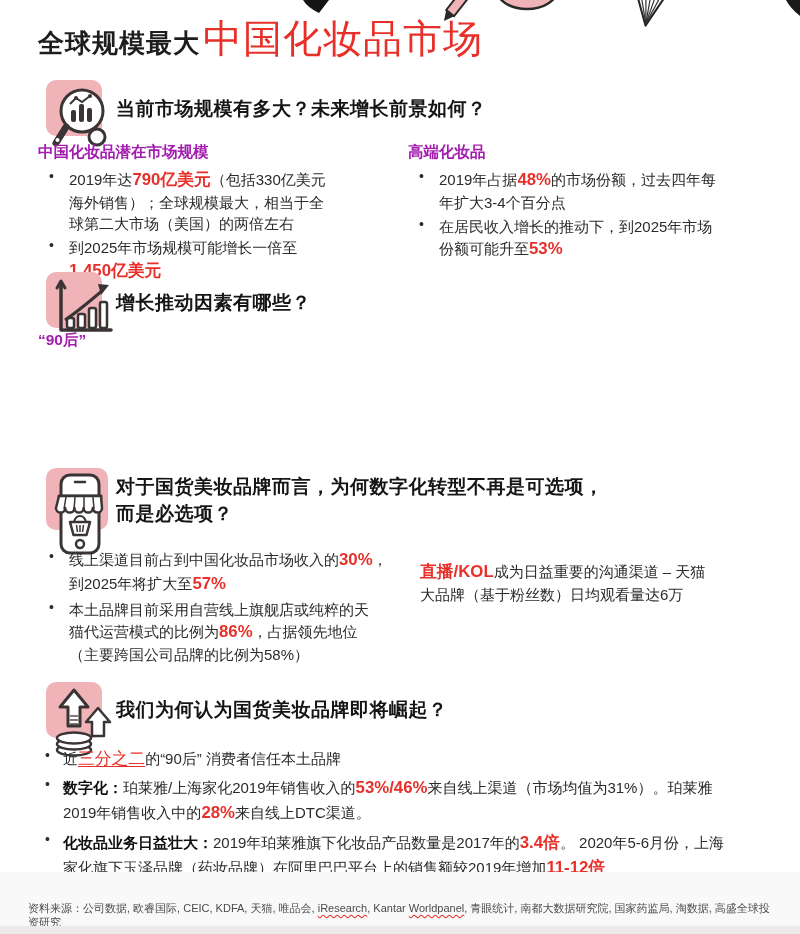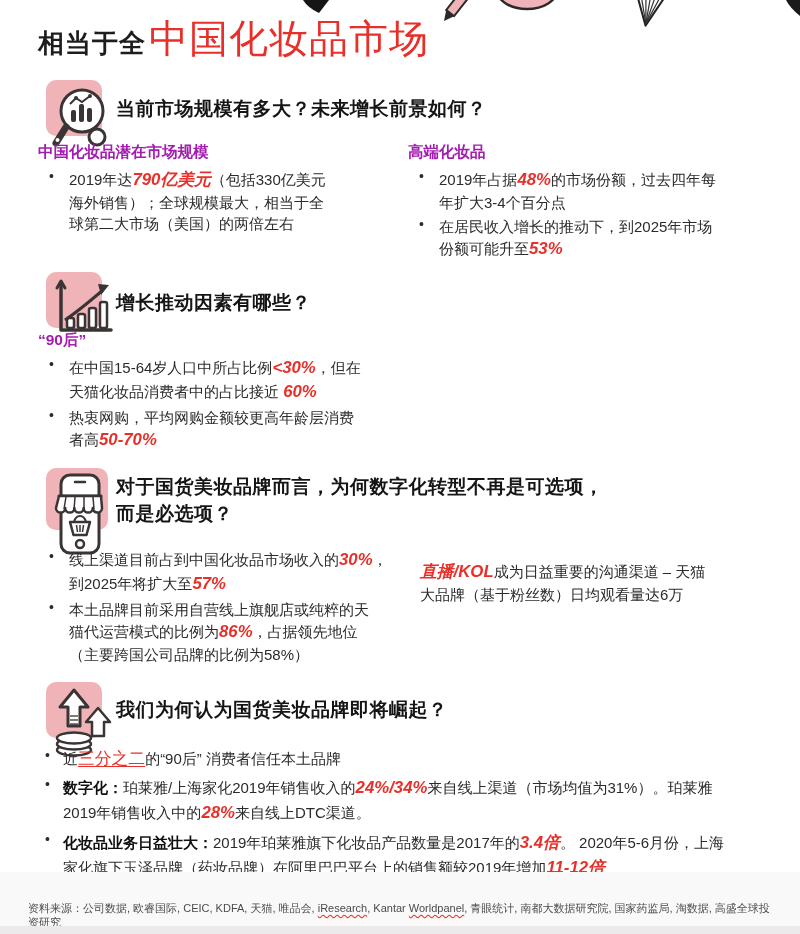--- a/index.html
+++ b/index.html
@@ -37,21 +37,21 @@
   #sec4 .full{position:absolute;left:38px;top:66px;width:736px;}
 
   .col-heading{margin:0 0 5px 0;font-size:15.5px;font-weight:700;color:#a21caf;}
   ul.bullets{margin:0;padding:0;list-style:none;font-size:15px;}
   .bullets li{position:relative;padding-left:31px;margin-bottom:3px;line-height:1.42;white-space:pre-line;}
   .bullets li::before{content:"•";position:absolute;left:11px;top:-1px;font-size:14px;color:#2b2b2b;}
   #sec4 .bullets li{padding-left:25px;margin-bottom:4px;line-height:1.5;}
   #sec4 .bullets li::before{left:7px;}
   p.rich{margin:12px;font-size:15px;line-height:1.45;white-space:pre-line;}
 
-  .red{color:var(--accent);font-weight:700;font-size:1.12em;font-style:italic;}
+  .red{color:var(--accent);font-weight:700;font-size:1.12em;}
   .redu{color:var(--accent);font-weight:400;font-size:1.12em;text-decoration:underline;text-underline-offset:2px;}
   .b{font-weight:700;color:#101010;}
   .wavy{text-decoration:underline;text-decoration-style:wavy;text-decoration-color:var(--accent);text-underline-offset:2px;}
 
   .footer-band{position:absolute;left:0;top:872px;width:800px;height:62px;background:#faf9f9;}
   footer{position:absolute;left:28px;top:901px;width:745px;font-size:11px;color:#4b4b4b;line-height:1.3;}
   .bottom-bar{position:absolute;left:0;bottom:0;width:800px;height:8px;background:#eceaea;}
 </style>
 </head>
 <body>
@@ -68,21 +68,21 @@
     <line x1="0" y1="24" x2="-12" y2="-10" stroke="#333" stroke-width="1.2"></line>
     <line x1="0" y1="24" x2="-6" y2="-11" stroke="#333" stroke-width="1.2"></line>
     <line x1="0" y1="24" x2="0" y2="-11" stroke="#333" stroke-width="1.2"></line>
     <line x1="0" y1="24" x2="6" y2="-12" stroke="#333" stroke-width="1.2"></line>
     <line x1="0" y1="24" x2="12" y2="-12" stroke="#333" stroke-width="1.2"></line>
   </g>
   <path d="M786,0 L800,0 L800,16 Q790,8 786,0 Z" fill="#1a1a1a"></path>
 </svg>
 
 <div class="title-row">
-  <span class="title-prefix">相当于全</span>
+  <span class="title-prefix">全球规模最大</span>
   <span class="title-main">中国化妆品市场</span>
 </div>
 
 <section class="sec" id="sec1">
   <div class="icon-wrap">
     <div class="icon-bg"></div>
     <svg width="62" height="72" viewBox="0 0 62 72">
       <circle cx="31" cy="27" r="21" fill="#fff" stroke="currentColor" stroke-width="3"></circle>
       <rect x="20" y="26" width="5" height="12" rx="2" fill="currentColor"></rect>
       <rect x="28" y="20" width="5" height="18" rx="2" fill="currentColor"></rect>
@@ -96,20 +96,22 @@
     </svg>
   </div>
   <h2 class="sec-heading">当前市场规模有多大？未来增长前景如何？</h2>
   <div class="cols">
     <div class="col">
       <h3 class="col-heading">中国化妆品潜在市场规模</h3>
       <ul class="bullets">
           <li><span>2019年达</span><span class="red">790亿美元</span><span>（包括330亿美元
 海外销售）；全球规模最大，相当于全
 球第二大市场（美国）的两倍左右</span></li>
+          <li><span>到2025年市场规模可能增长一倍至
+</span><span class="red">1,450亿美元</span></li>
         </ul>
     </div>
     <div class="col">
       <h3 class="col-heading">高端化妆品</h3>
       <ul class="bullets">
           <li><span>2019年占据</span><span class="red">48%</span><span>的市场份额，过去四年每
 年扩大3-4个百分点</span></li>
           <li><span>在居民收入增长的推动下，到2025年市场
 份额可能升至</span><span class="red">53%</span></li>
         </ul>
@@ -128,26 +130,20 @@
       <rect x="38" y="32" width="7" height="20" rx="2" fill="#fff" stroke="currentColor" stroke-width="2.5"></rect>
       <rect x="49" y="26" width="7" height="26" rx="2" fill="#fff" stroke="currentColor" stroke-width="2.5"></rect>
       <path d="M14,44 C26,36 38,26 52,14" fill="none" stroke="currentColor" stroke-width="3"></path>
       <polygon points="47,8 58,9 50,19" fill="currentColor"></polygon>
     </svg>
   </div>
   <h2 class="sec-heading">增长推动因素有哪些？</h2>
   <div class="cols">
     <div class="col">
       <h3 class="col-heading">“90后”</h3>
-      <ul class="bullets">
-          <li><span>在中国15-64岁人口中所占比例</span><span class="red">&lt;30%</span><span>，但在
-天猫化妆品消费者中的占比接近 </span><span class="red">60%</span></li>
-          <li><span>热衷网购，平均网购金额较更高年龄层消费
-者高</span><span class="red">50-70%</span></li>
-        </ul>
     </div>
   </div>
 </section>
 
 <section class="sec" id="sec3">
   <div class="icon-wrap">
     <div class="icon-bg"></div>
     <svg width="58" height="86" viewBox="0 0 58 86">
       <rect x="10" y="3" width="38" height="78" rx="9" fill="#fff" stroke="currentColor" stroke-width="3"></rect>
       <line x1="24" y1="10" x2="34" y2="10" stroke="currentColor" stroke-width="2.5" stroke-linecap="round"></line>
@@ -195,21 +191,21 @@
       <path d="M17,40 V21 H9 L23,4 L37,21 H29 V40 Z" fill="#fff" stroke="currentColor" stroke-width="3" stroke-linejoin="round"></path>
       <line x1="19" y1="30" x2="27" y2="30" stroke="currentColor" stroke-width="1.3"></line>
       <line x1="19" y1="34" x2="27" y2="34" stroke="currentColor" stroke-width="1.3"></line>
       <line x1="19" y1="38" x2="27" y2="38" stroke="currentColor" stroke-width="1.3"></line>
     </svg>
   </div>
   <h2 class="sec-heading">我们为何认为国货美妆品牌即将崛起？</h2>
   <div class="full">
     <ul class="bullets">
         <li><span>近</span><span class="redu">三分之二</span><span>的“90后” 消费者信任本土品牌</span></li>
-        <li><span class="b">数字化：</span><span>珀莱雅/上海家化2019年销售收入的</span><span class="red">24%/34%</span><span>来自线上渠道（市场均值为31%）。珀莱雅
+        <li><span class="b">数字化：</span><span>珀莱雅/上海家化2019年销售收入的</span><span class="red">53%/46%</span><span>来自线上渠道（市场均值为31%）。珀莱雅
 2019年销售收入中的</span><span class="red">28%</span><span>来自线上DTC渠道。</span></li>
         <li><span class="b">化妆品业务日益壮大：</span><span>2019年珀莱雅旗下化妆品产品数量是2017年的</span><span class="red">3.4倍</span><span>。 2020年5-6月份，上海
 家化旗下玉泽品牌（药妆品牌）在阿里巴巴平台上的销售额较2019年增加</span><span class="red">11-12倍</span></li>
       </ul>
   </div>
 </section>
 
 <div class="footer-band"></div>
 <footer><span>资料来源：公司数据, 欧睿国际, CEIC, KDFA, 天猫, 唯品会, </span><span class="wavy">iResearch</span><span>, Kantar </span><span class="wavy">Worldpanel</span><span>, 青眼统计, 南都大数据研究院, 国家药监局, 淘数据, 高盛全球投资研究</span></footer>
 <div class="bottom-bar"></div>

